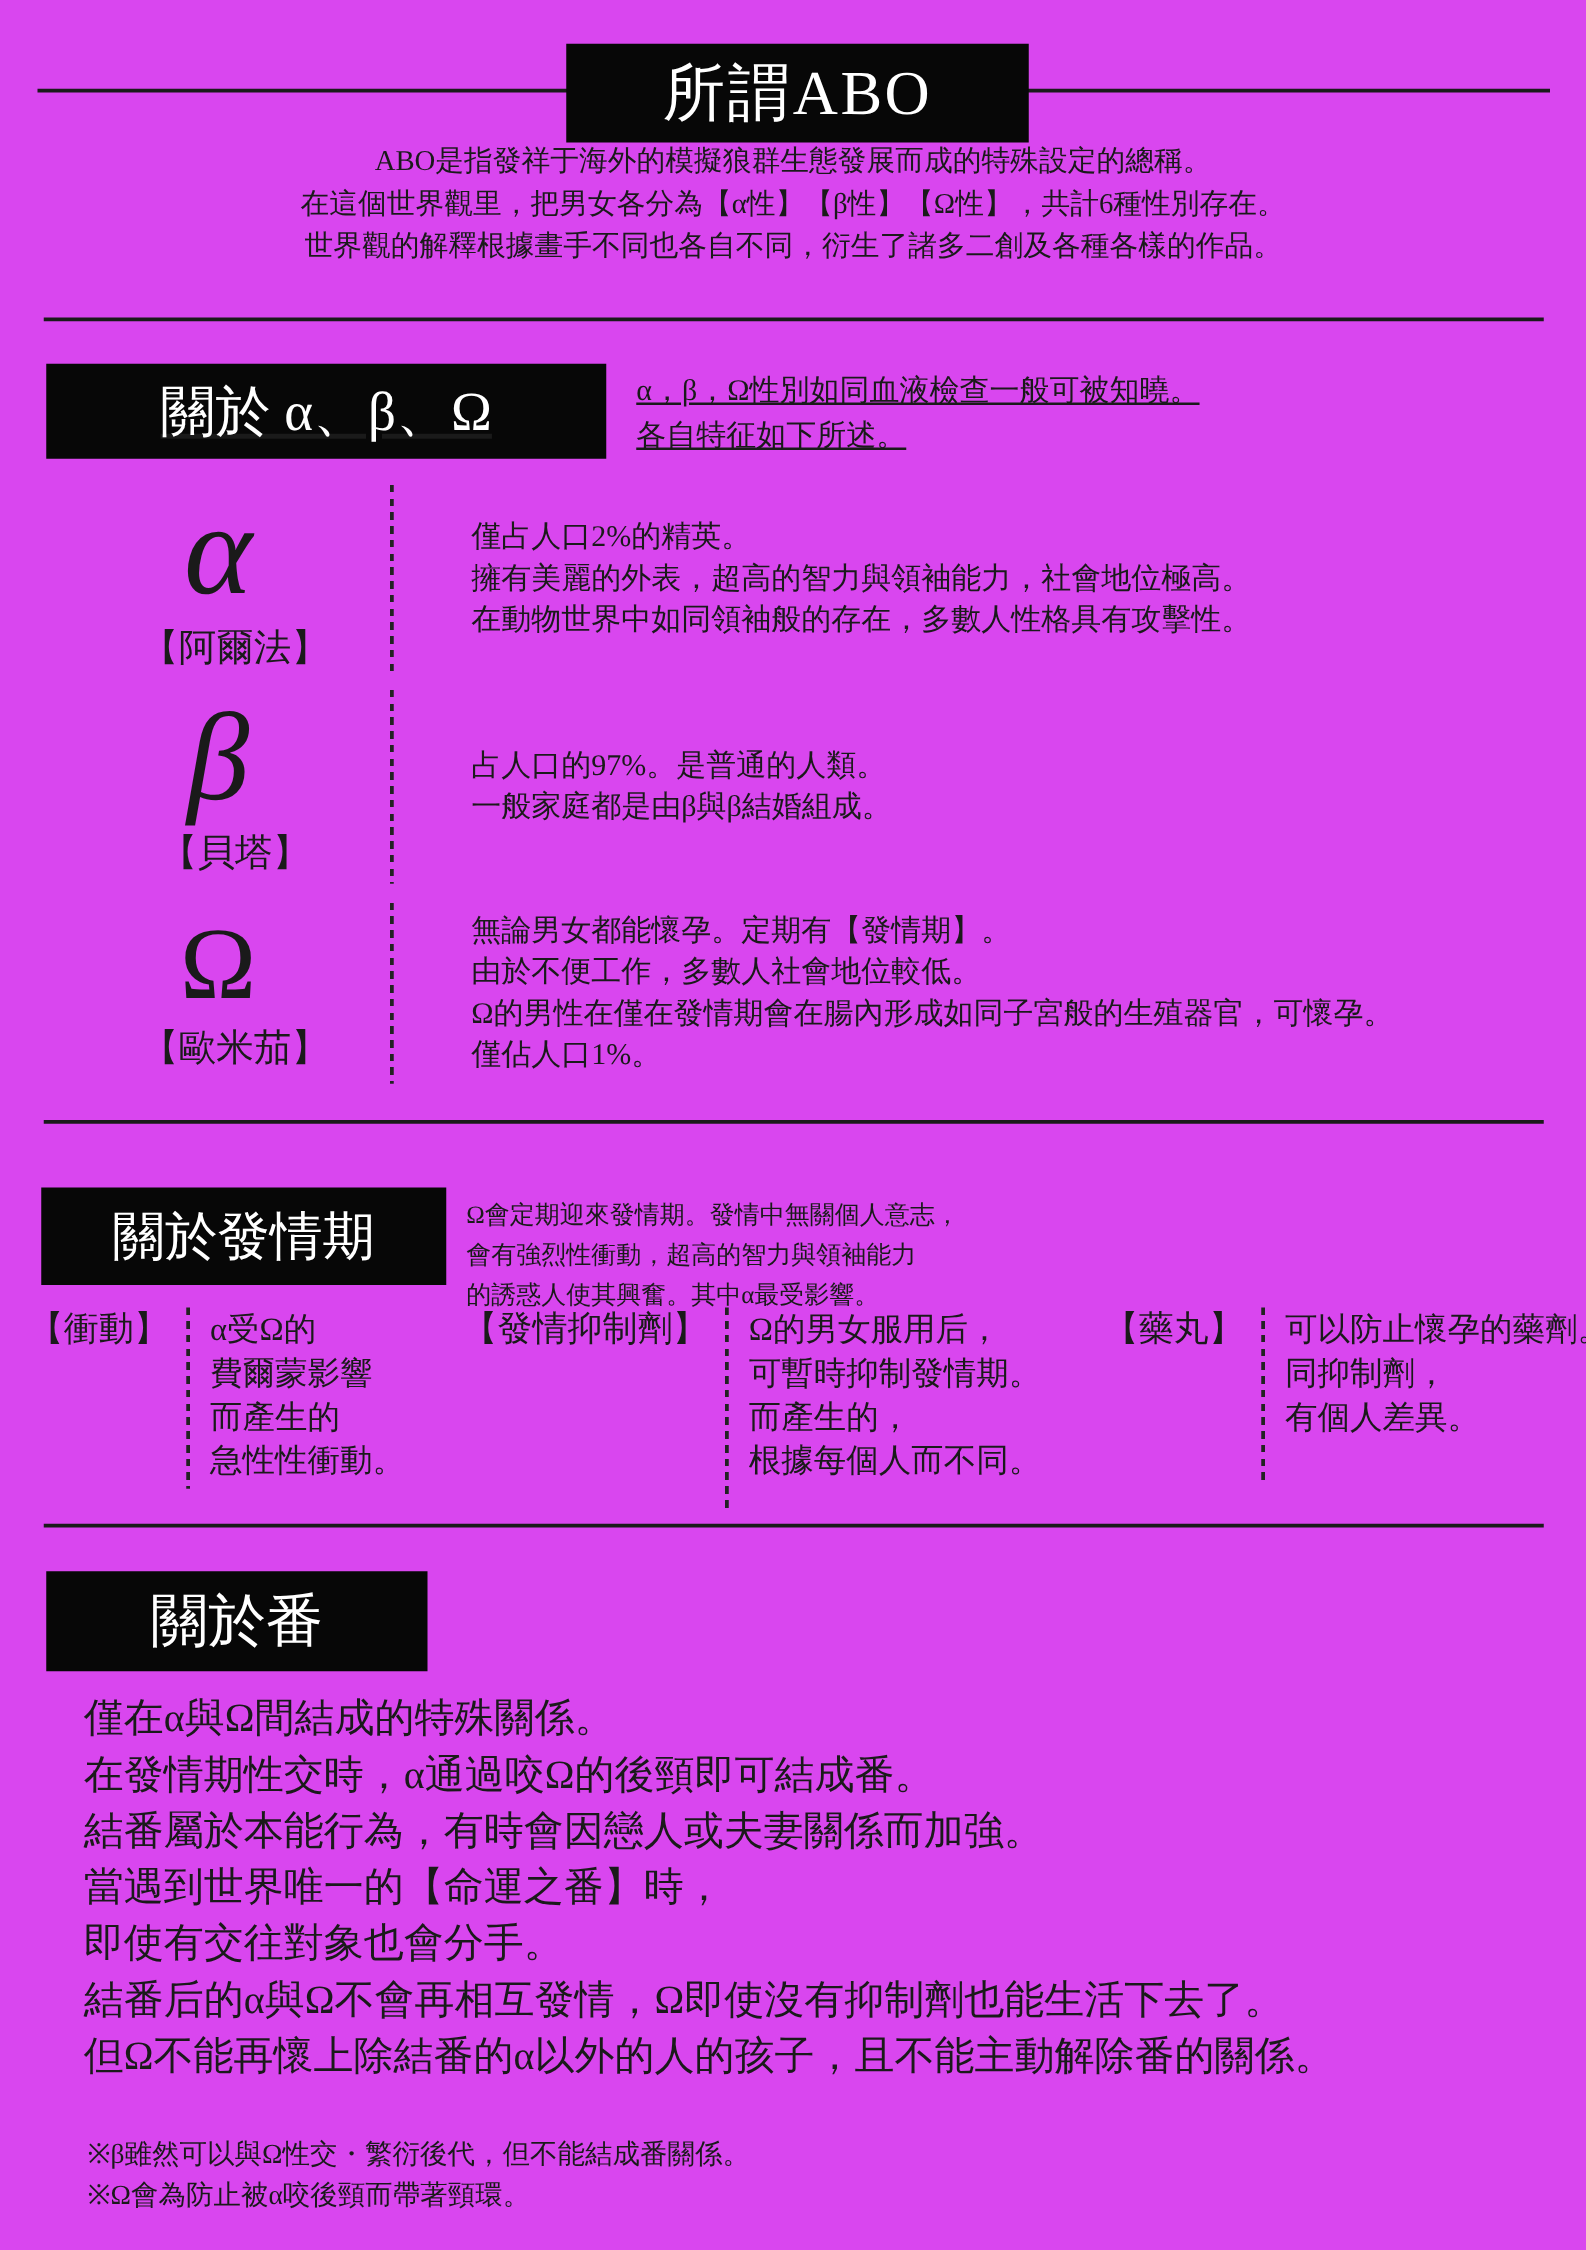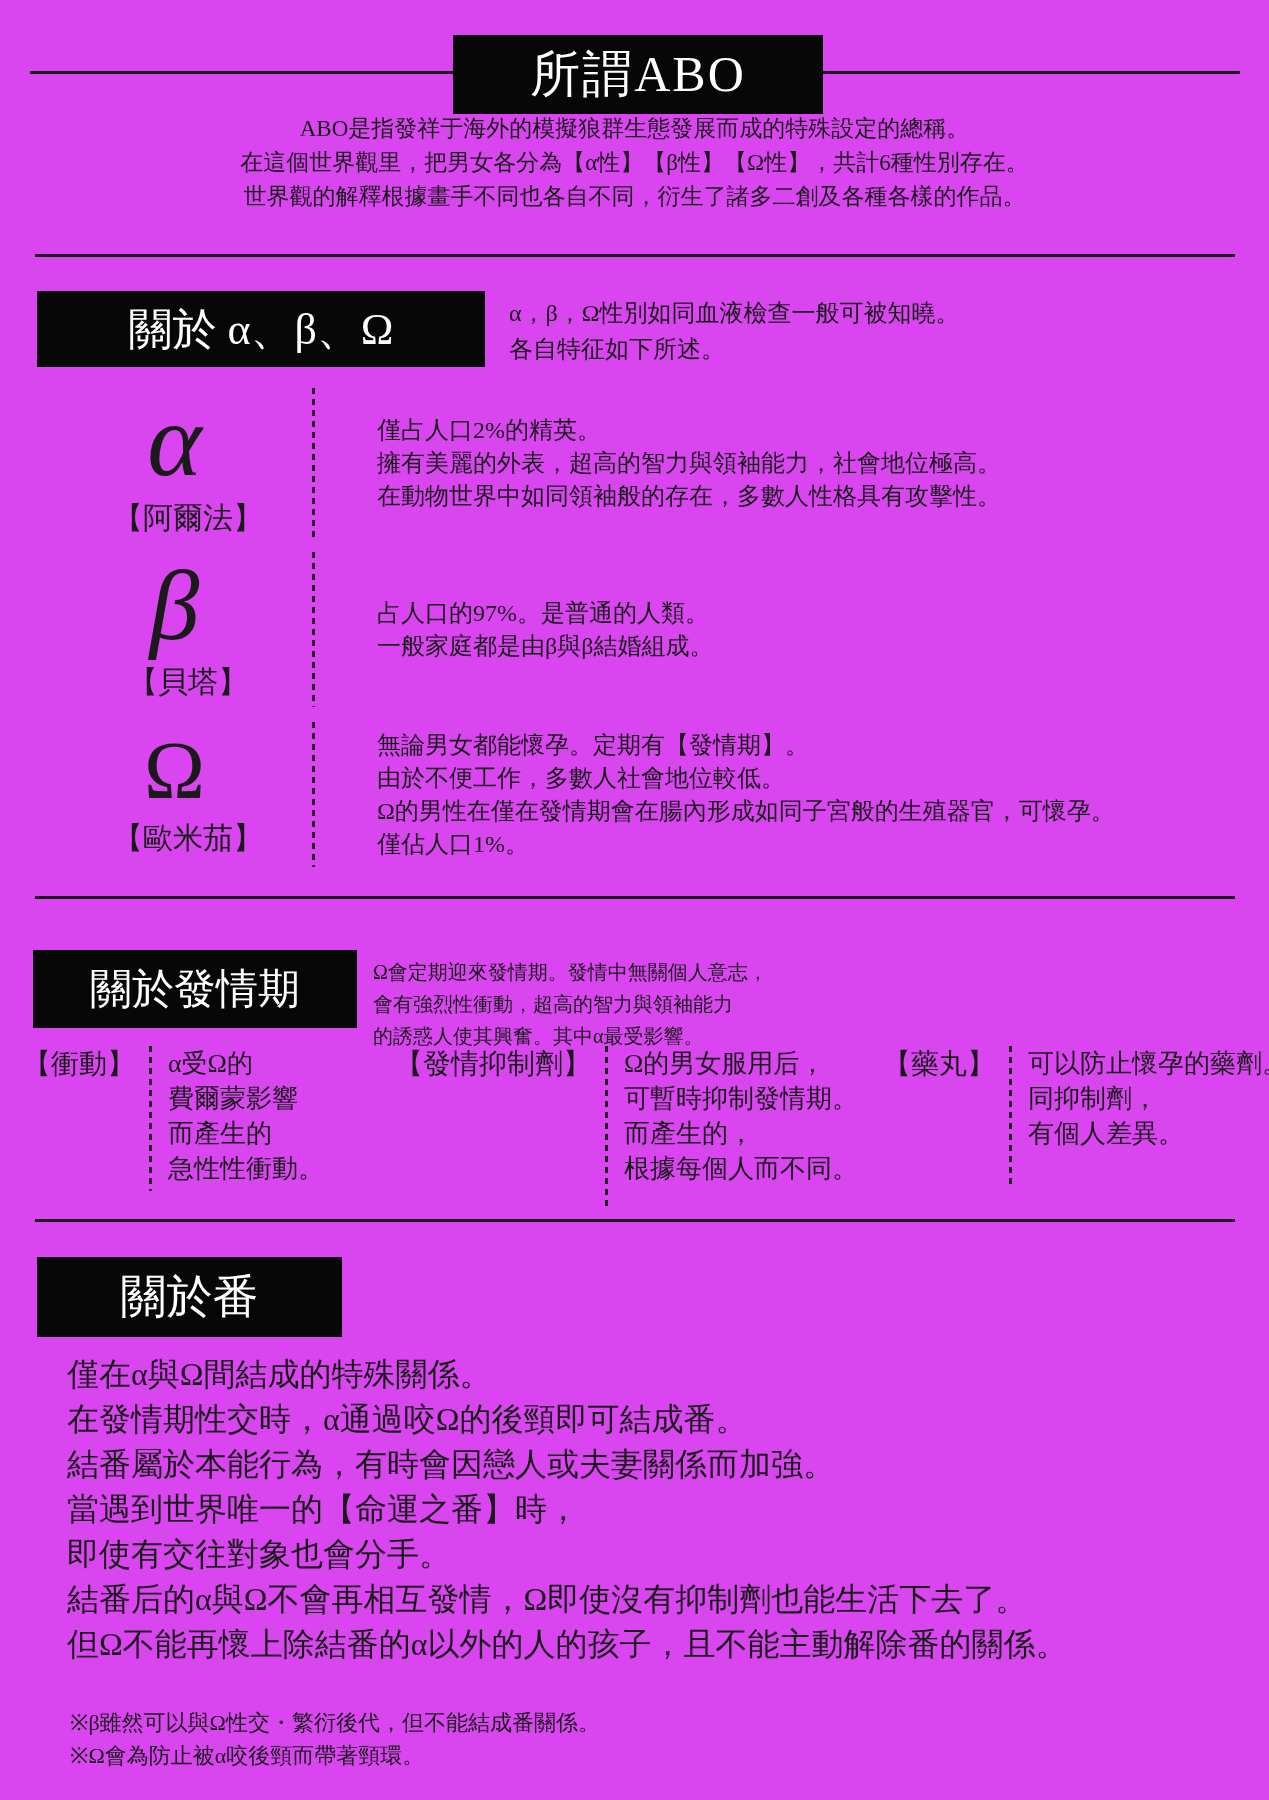--- a/index.html
+++ b/index.html
@@ -17,21 +17,21 @@
   }
   .intro{position:absolute;left:0;top:112px;width:1269px;text-align:center;font-size:23px;line-height:34px;}
   
   .rule{position:absolute;left:35px;width:1200px;height:3px;background:#1a1a1a;}
   .rule1{top:254px;} .rule2{top:896px;} .rule3{top:1219px;}
   
   .title-box{
     background:#070707;color:#ffffff;display:flex;align-items:center;justify-content:center;
   }
   
-  .s1-head{position:absolute;left:37px;top:291px;display:flex;align-items:center;}
+  .s1-head{position:absolute;left:37px;top:291px;display:flex;align-items:center;text-decoration:underline;}
   .s1-box{width:448px;height:76px;font-size:44px;}
   .s1-desc{margin-left:24px;padding-top:4px;font-size:24px;line-height:36px;white-space:nowrap;}
   
   .type-row{position:absolute;left:37px;display:flex;align-items:center;}
   .row-alpha{top:388px;height:150px;}
   .row-beta {top:552px;height:155px;}
   .row-omega{top:722px;height:145px;}
   .type-symcol{width:275px;align-self:stretch;display:flex;flex-direction:column;align-items:center;justify-content:center;}
   .type-glyph{line-height:1;}
   .glyph-alpha{font-size:104px;font-style:italic;}
@@ -42,21 +42,21 @@
     background:repeating-linear-gradient(to bottom,#222 0px,#222 6px,rgba(0,0,0,0) 6px,rgba(0,0,0,0) 11px);}
   .type-text{padding-left:62px;font-size:24px;line-height:33px;white-space:nowrap;}
   
   .s2-head{position:absolute;left:33px;top:950px;display:flex;align-items:flex-start;}
   .s2-box{width:324px;height:78px;font-size:42px;}
   .s2-desc{margin-left:16px;padding-top:6px;font-size:20px;line-height:32px;white-space:nowrap;}
   
   .terms{position:absolute;left:0;top:1046px;width:1269px;height:165px;}
   .term{position:absolute;top:0;display:flex;align-items:flex-start;}
   .term-1{left:23px;min-height:145px;}
-  .term-2{left:395px;min-height:165px;}
+  .term-2{left:370px;min-height:165px;}
   .term-3{left:883px;min-height:140px;}
   .term .vsep{align-self:stretch;}
   .term-label{font-size:28px;line-height:36px;white-space:nowrap;margin-right:14px;}
   .term-text{margin-left:16px;font-size:26px;line-height:35px;white-space:nowrap;}
   
   .s3-box{position:absolute;left:37px;top:1257px;width:305px;height:80px;font-size:46px;}
   .ban-text{position:absolute;left:67px;top:1352px;font-size:32px;line-height:45px;white-space:nowrap;}
   .notes{position:absolute;left:70px;top:1706px;font-size:22px;line-height:33px;white-space:nowrap;}
 </style>
 </head>

